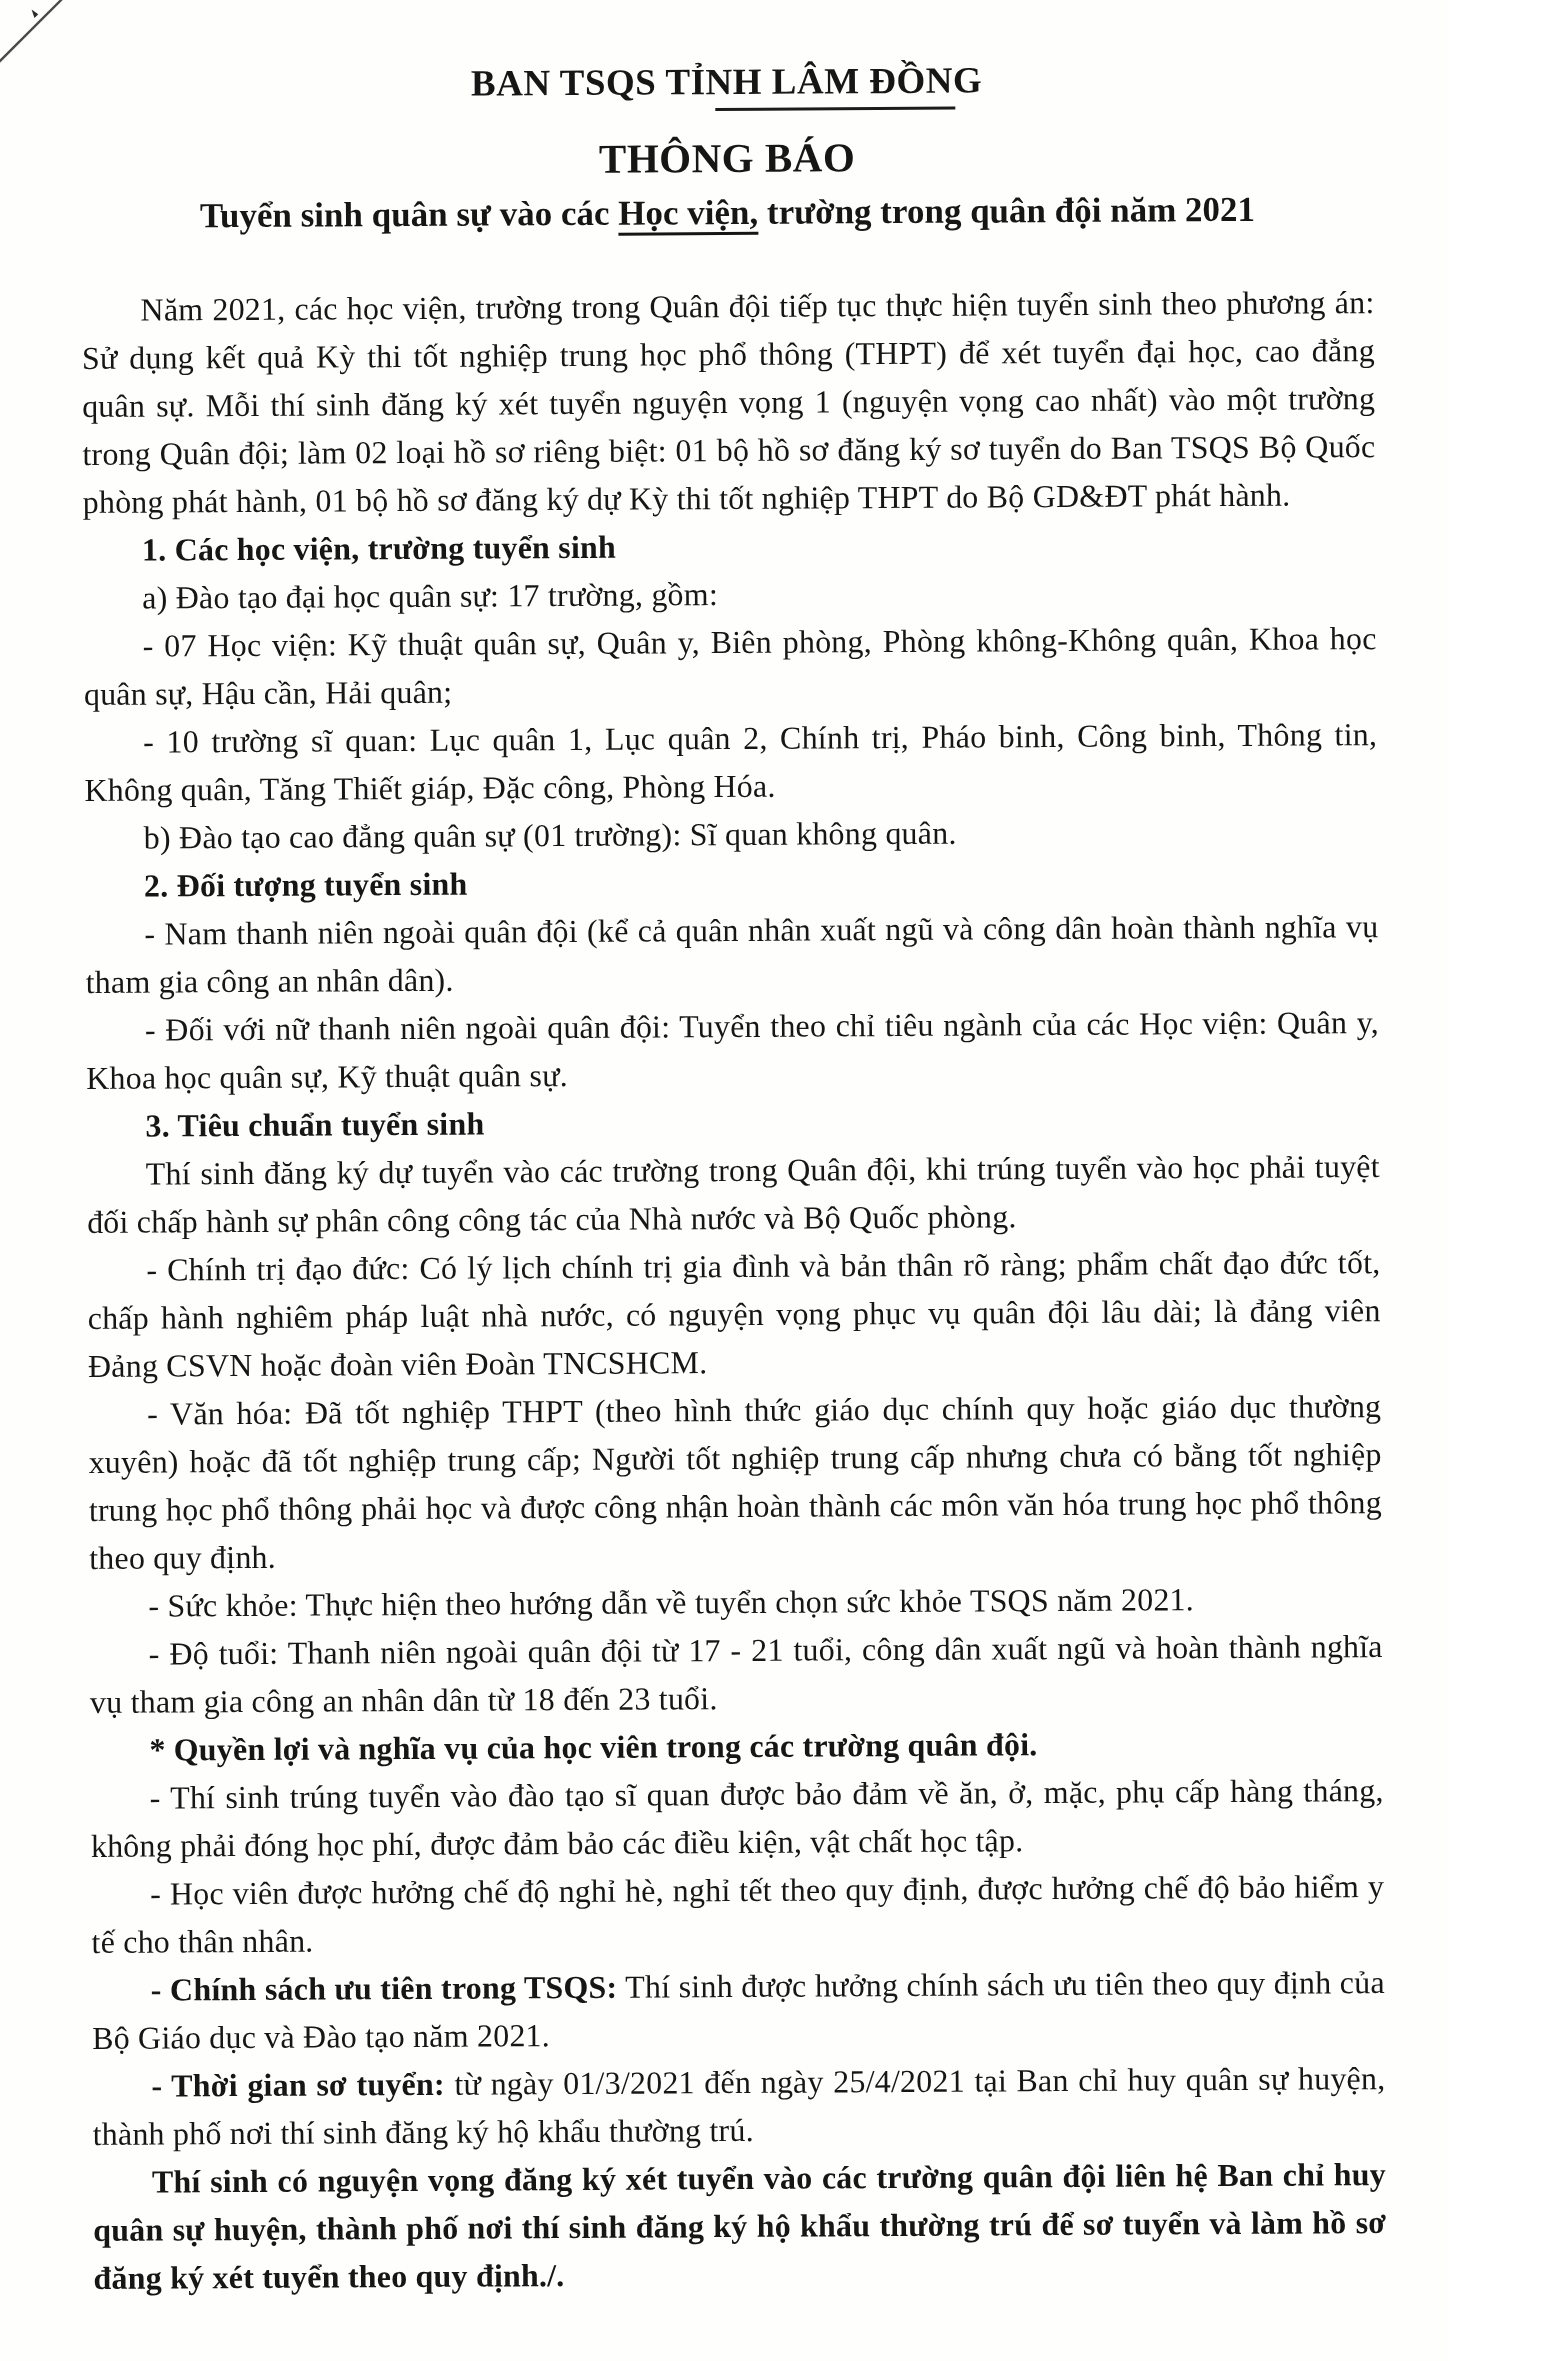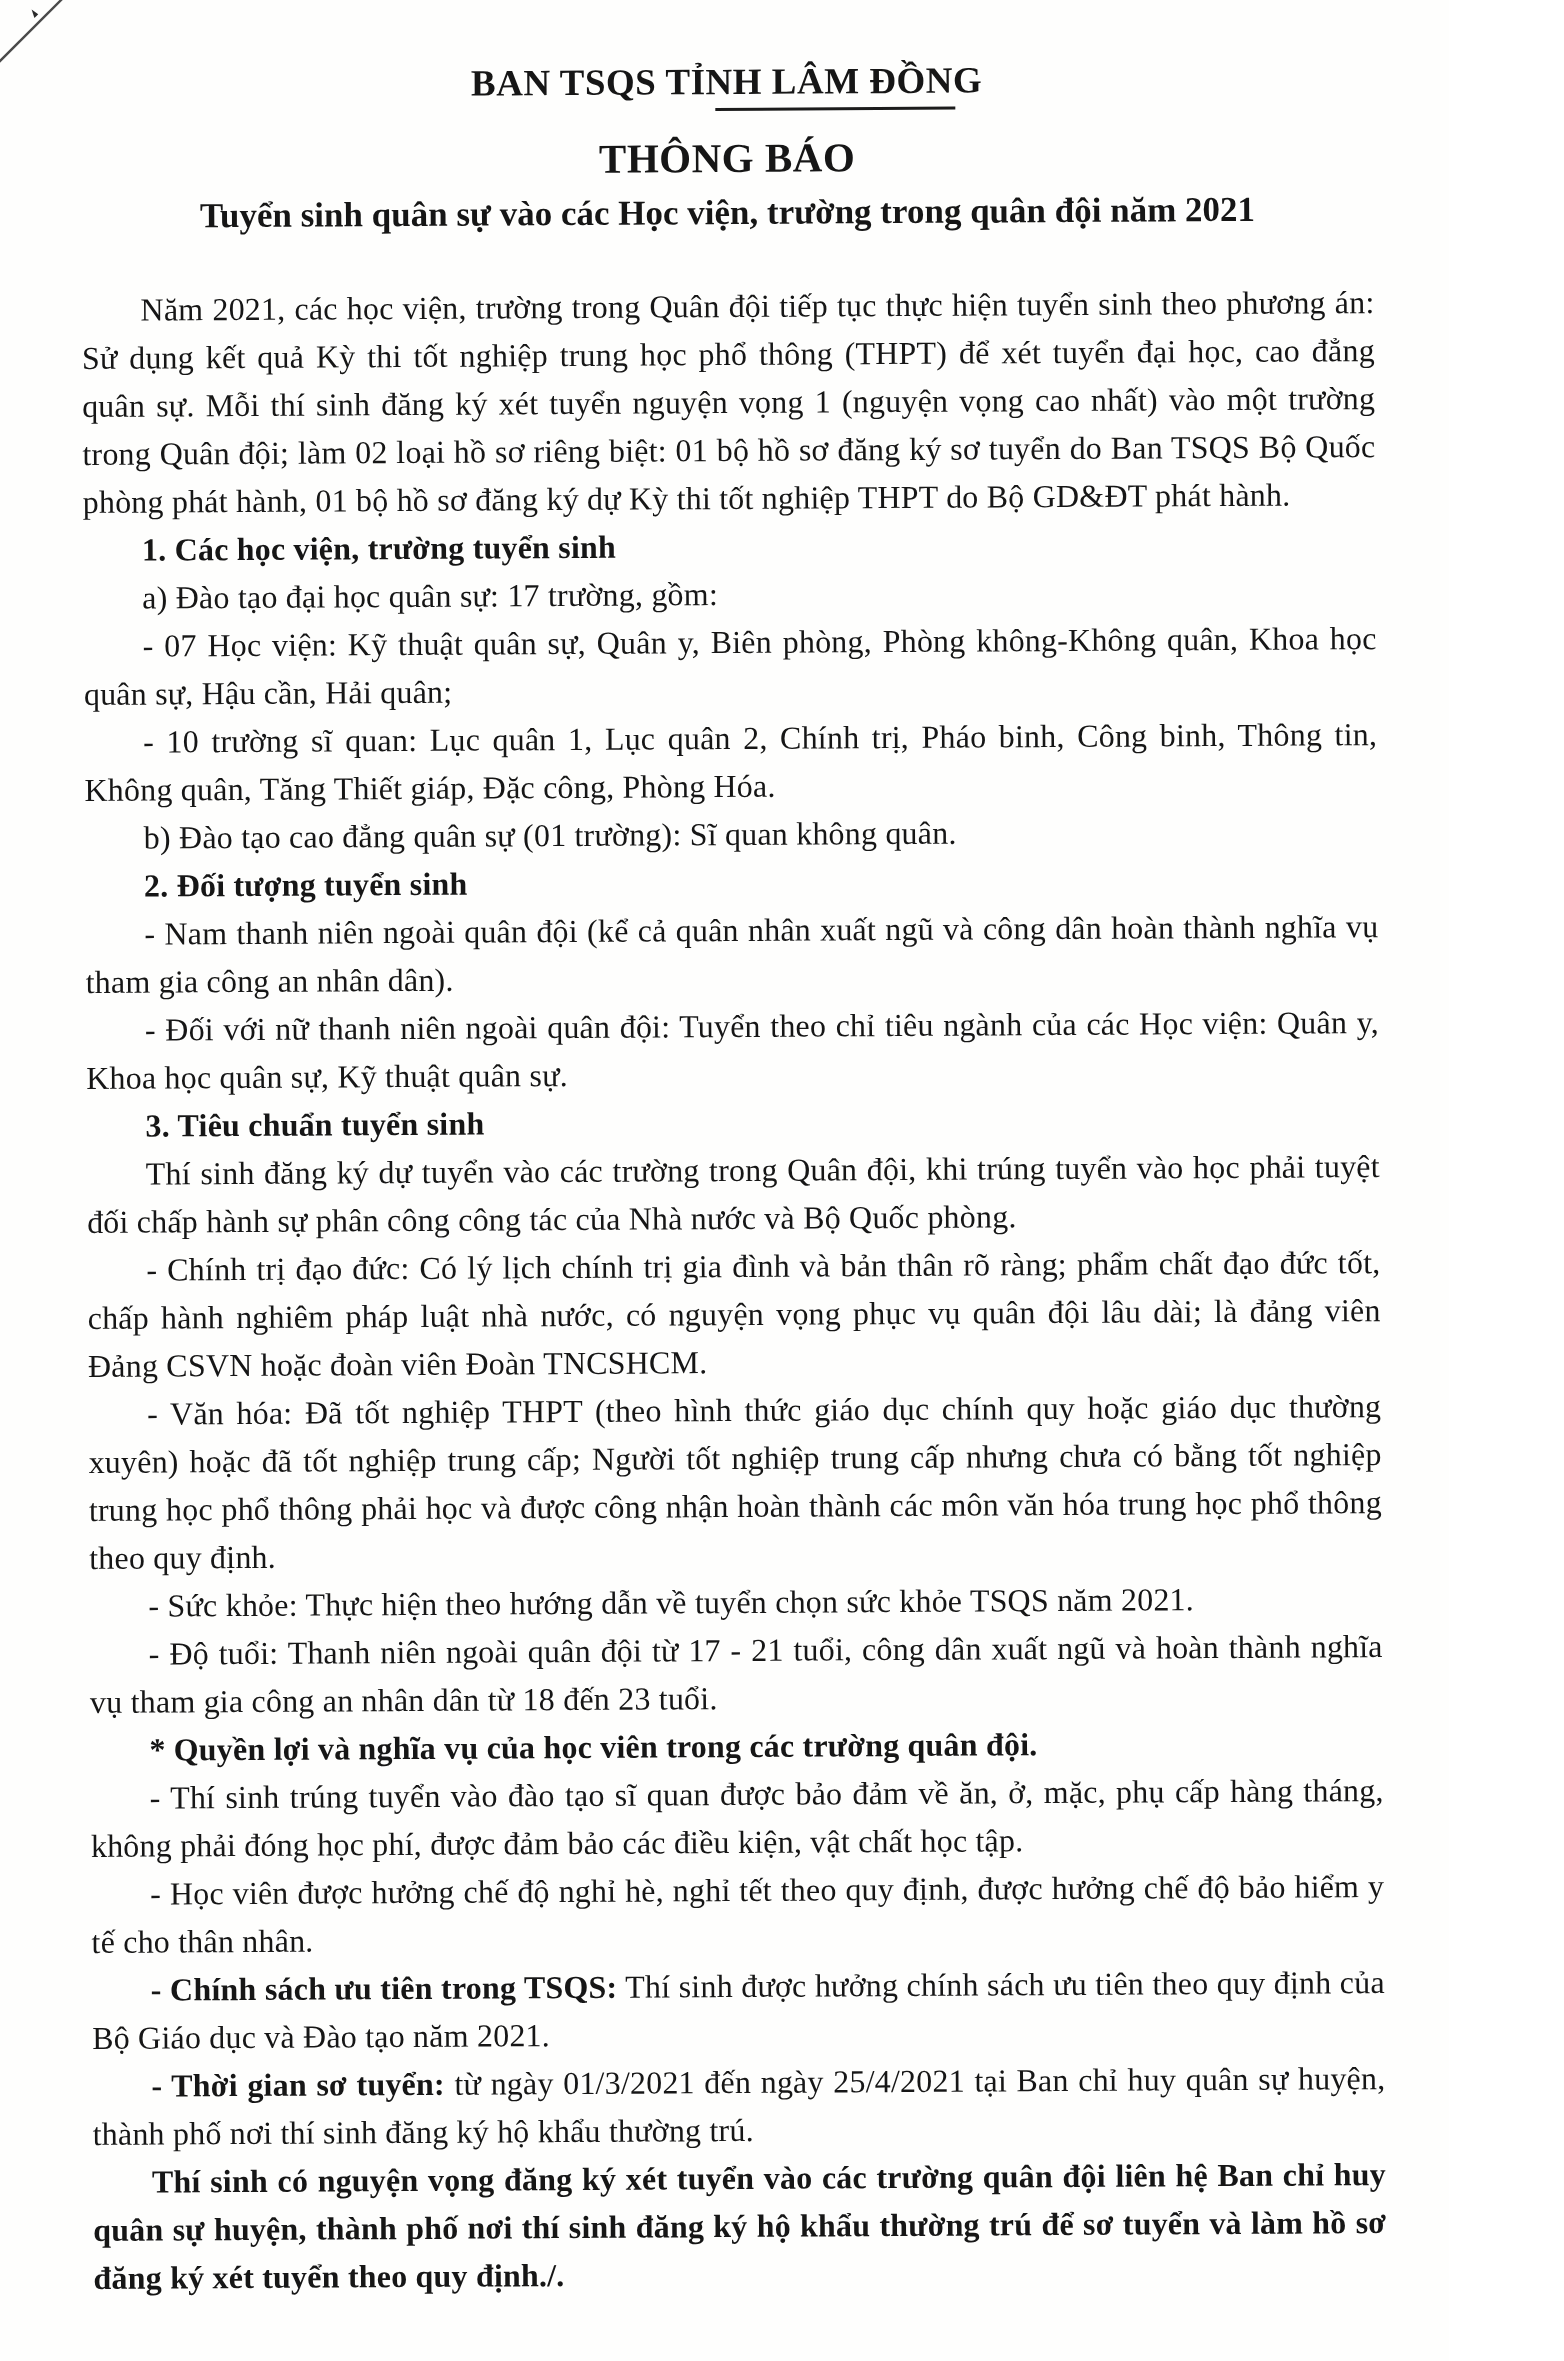--- a/index.html
+++ b/index.html
@@ -43,20 +43,21 @@
     letter-spacing: 0.5px;
   }
   .doc-subject {
     text-align: center;
     font-weight: bold;
     font-size: 35px;
     line-height: 46px;
     margin-top: 7.6px;
   }
   .u-part {
+    text-decoration: underline;
     text-decoration-thickness: 2.9px;
     text-underline-offset: 7.6px;
   }
   .doc-body {
     margin-top: 46px;
     font-size: 32px;
     line-height: 48px;
     text-align: justify;
     letter-spacing: 0.2px;
   }

